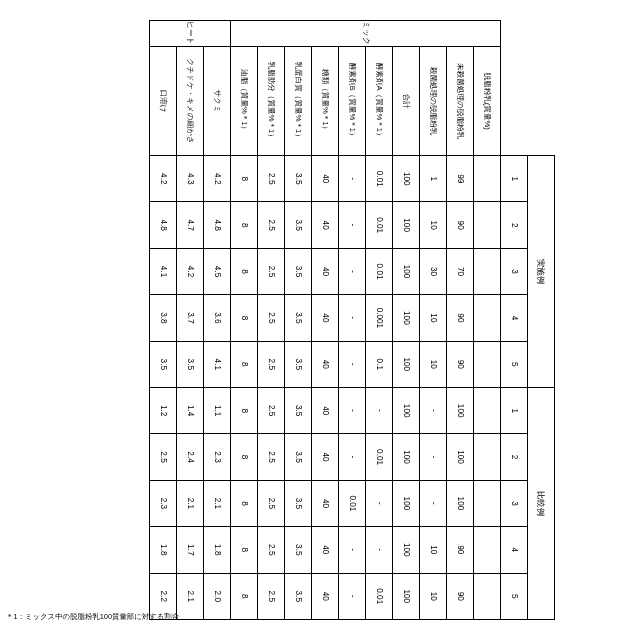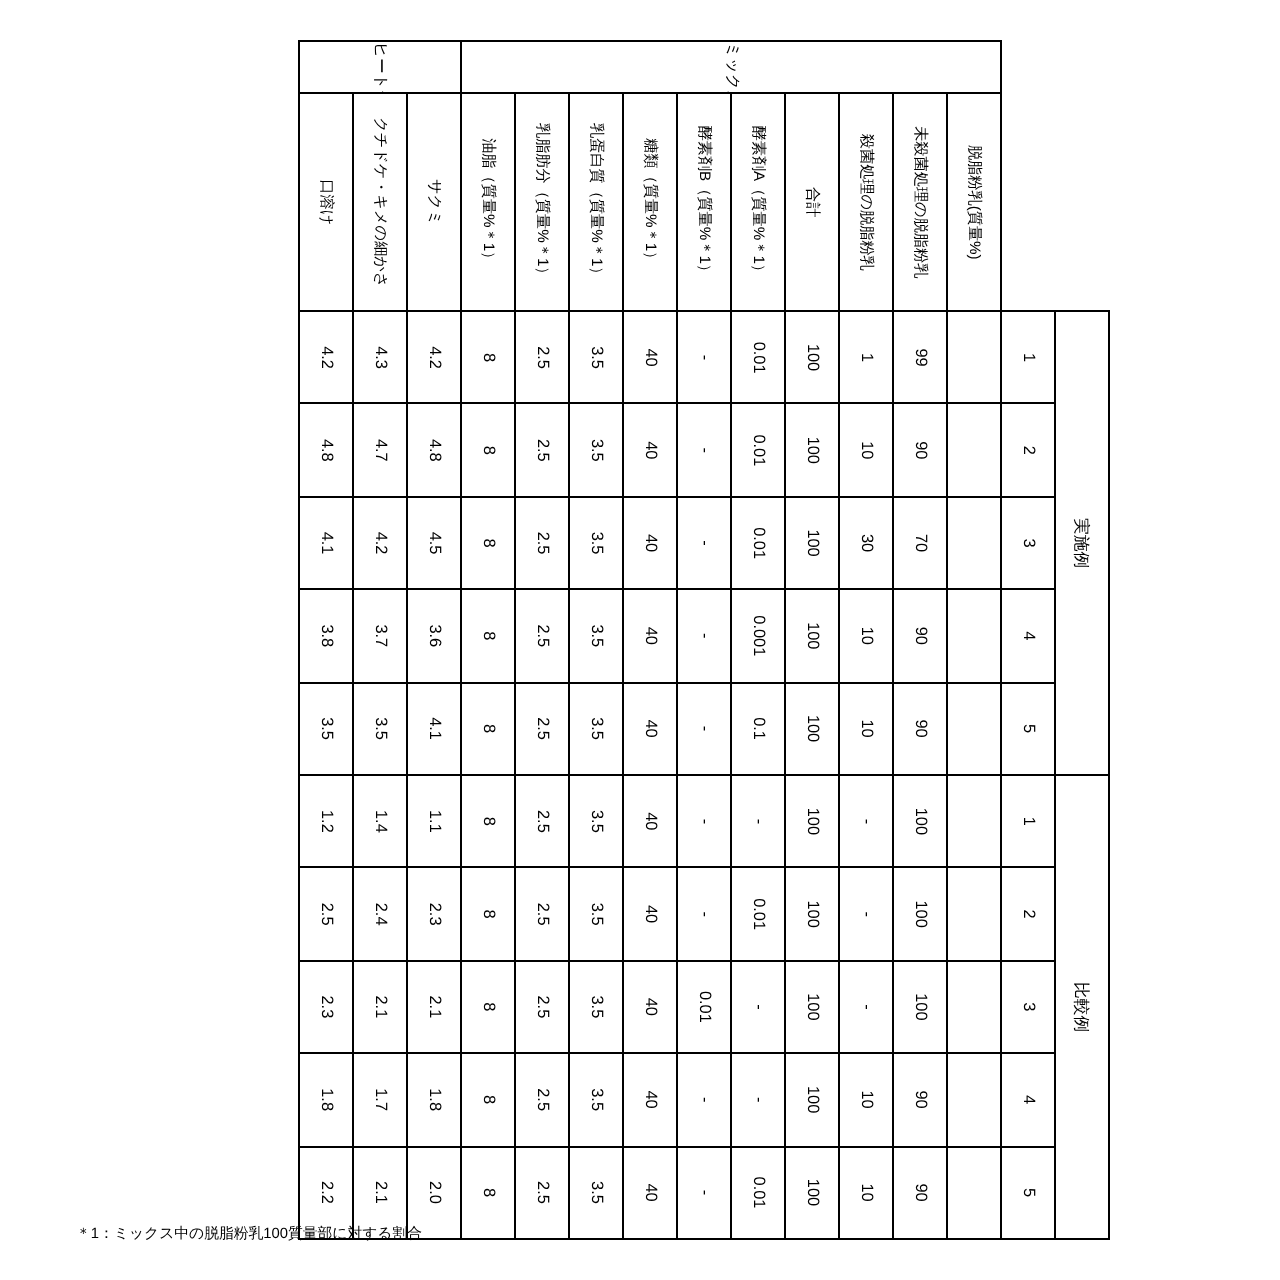--- a/index.html
+++ b/index.html
@@ -69,21 +69,20 @@
     font-size: 8.2px;
     width: 35px;
   }
   
   #footnote-wrap {
     position: absolute;
     left: 6px;
     top: 612px;
     font-size: 7.4px;
     white-space: nowrap;
-    margin-left: 32px;
   }
 </style>
 </head>
 <body>
 
 <div id="page">
 
   <div id="rot-wrap">
     <table class="maintbl">
       <colgroup>

